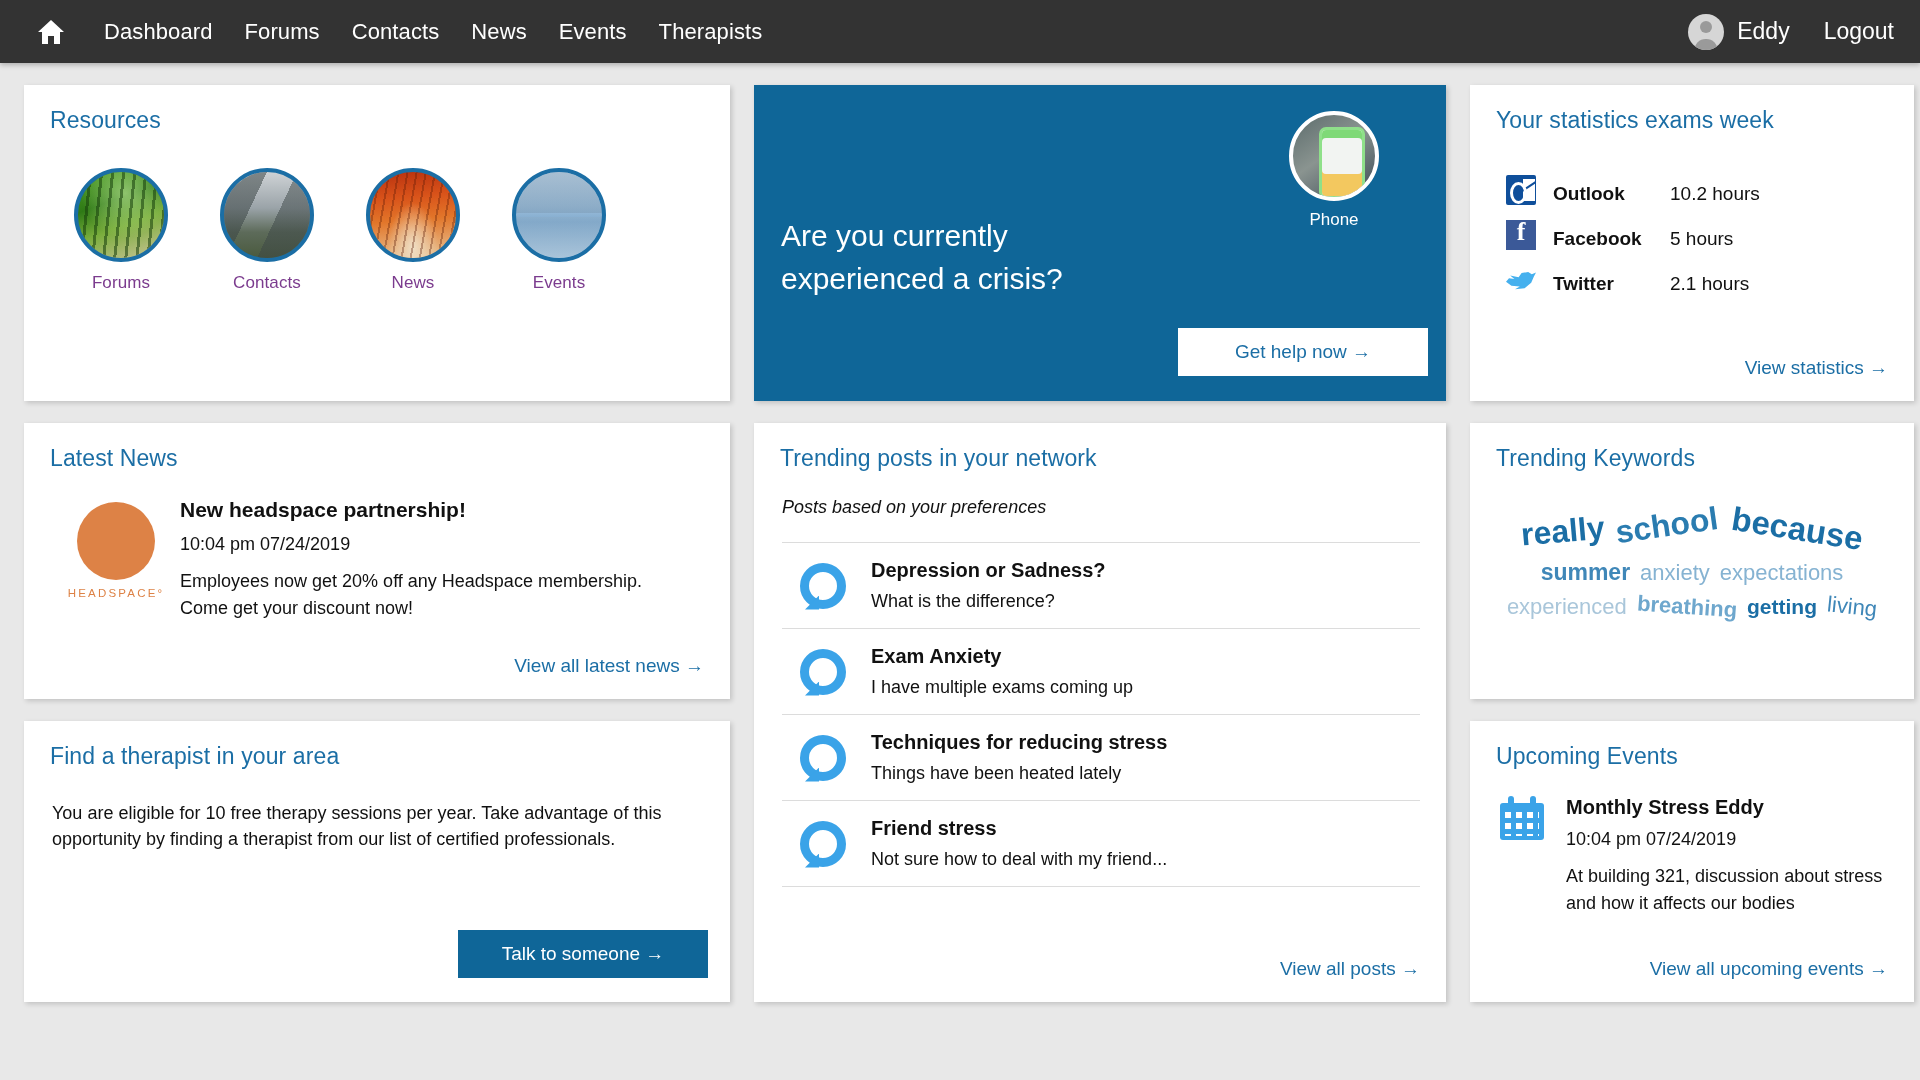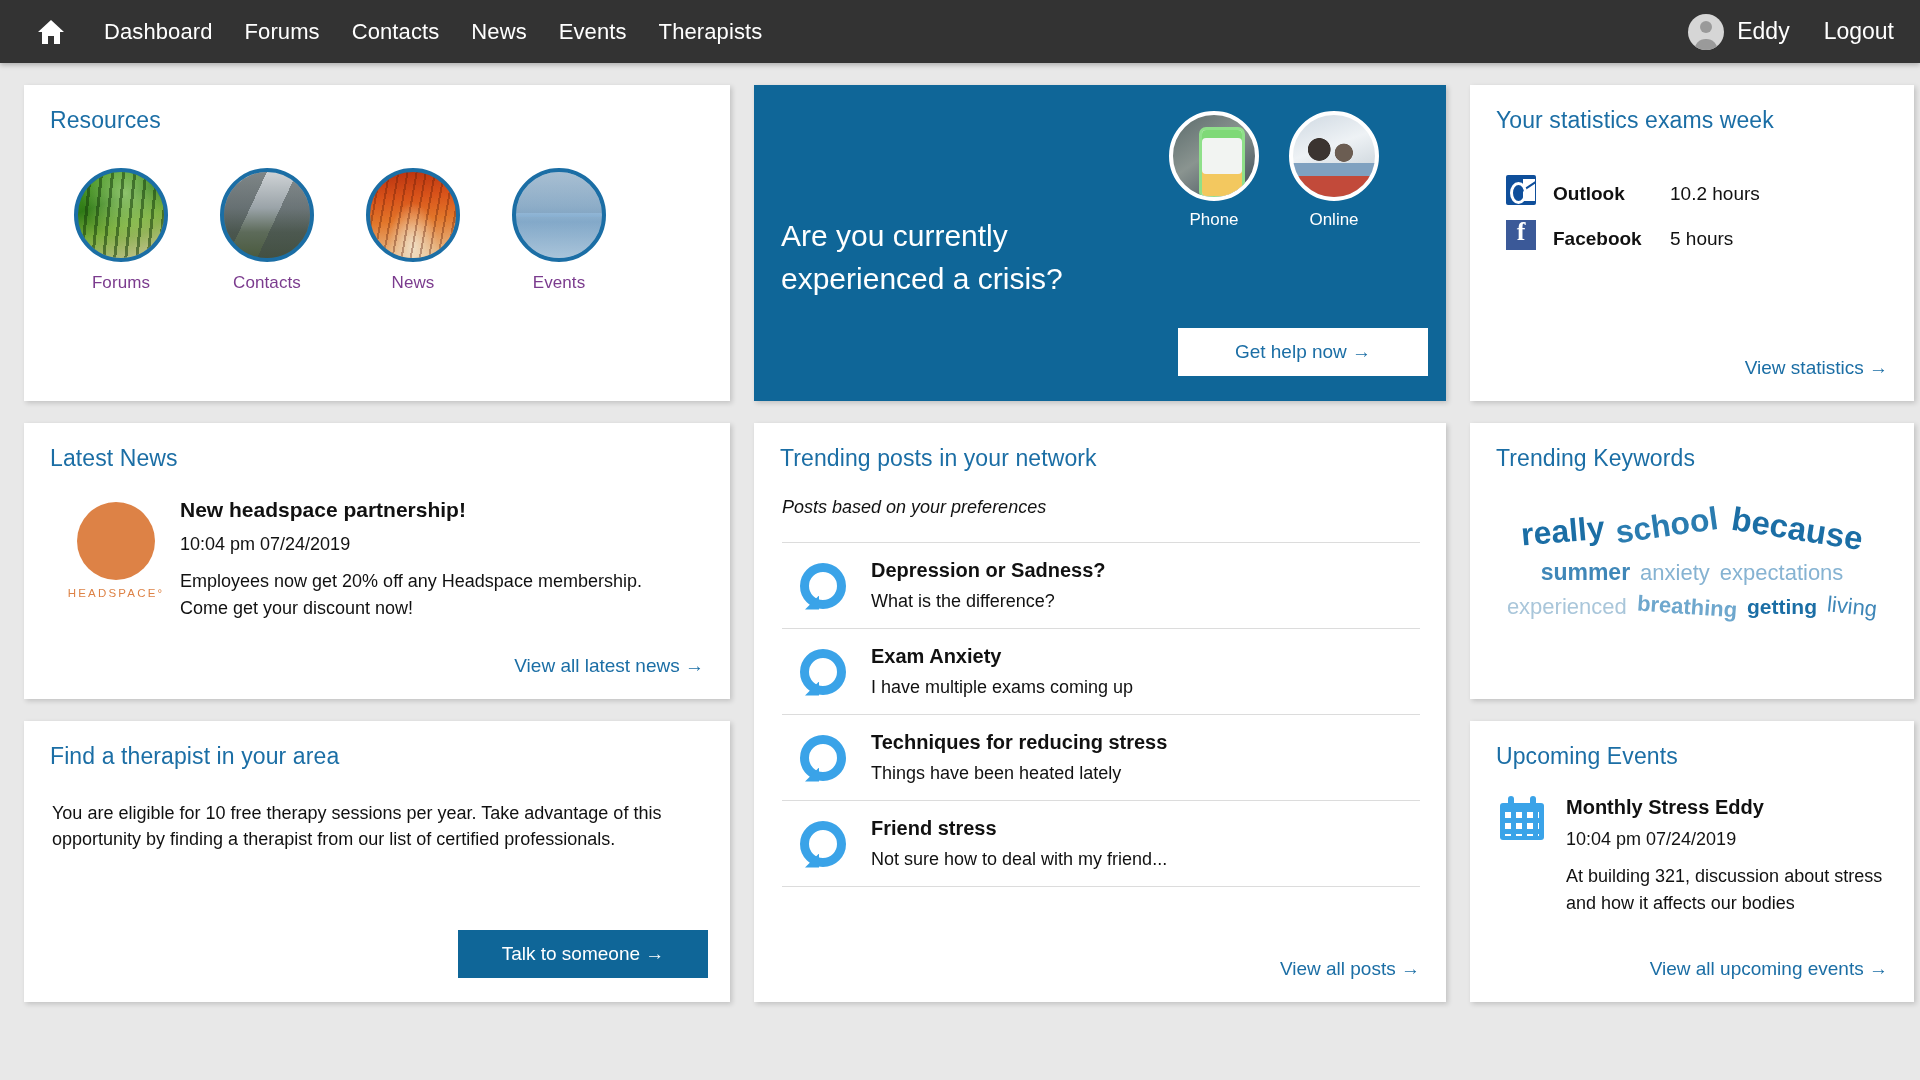--- a/index.html
+++ b/index.html
@@ -327,40 +327,41 @@
   <div class="card crisis">
     <div class="crisis-headline">
       <div>Are you currently</div>
       <div>experienced a crisis?</div>
     </div>
     <div class="crisis-options">
       <div class="crisis-option">
         <div class="crisis-circle img-phone"></div>
         <div class="crisis-option-label">Phone</div>
       </div>
-      <div class="crisis-option">
-        <div class="crisis-circle img-online"></div>
-        <div class="crisis-option-label">Online</div>
-      </div>
     </div>
     <button class="crisis-btn">Get help now  →</button>
   </div>
 
   <div class="card">
     <div class="card-title">Your statistics exams week</div>
     <div class="stats-list">
       <div class="stats-row">
         <span class="stat-icon ico-outlook"></span>
         <span class="stat-name">Outlook</span>
         <span class="stat-value">10.2 hours</span>
       </div>
       <div class="stats-row">
         <span class="stat-icon ico-facebook"></span>
         <span class="stat-name">Facebook</span>
         <span class="stat-value">5 hours</span>
+      </div>
+      <div class="stats-row">
+        <span class="stat-icon ico-twitter"></span>
+        <span class="stat-name">Twitter</span>
+        <span class="stat-value">2.1 hours</span>
       </div>
     </div>
     <a class="card-link" style="bottom:22px;" href="#">View statistics  →</a>
   </div>
 
   <div style="display:flex; flex-direction:column; gap:22px;">
 
     <div class="card" style="height:276px;">
       <div class="card-title">Latest News</div>
       <div class="news-body">

